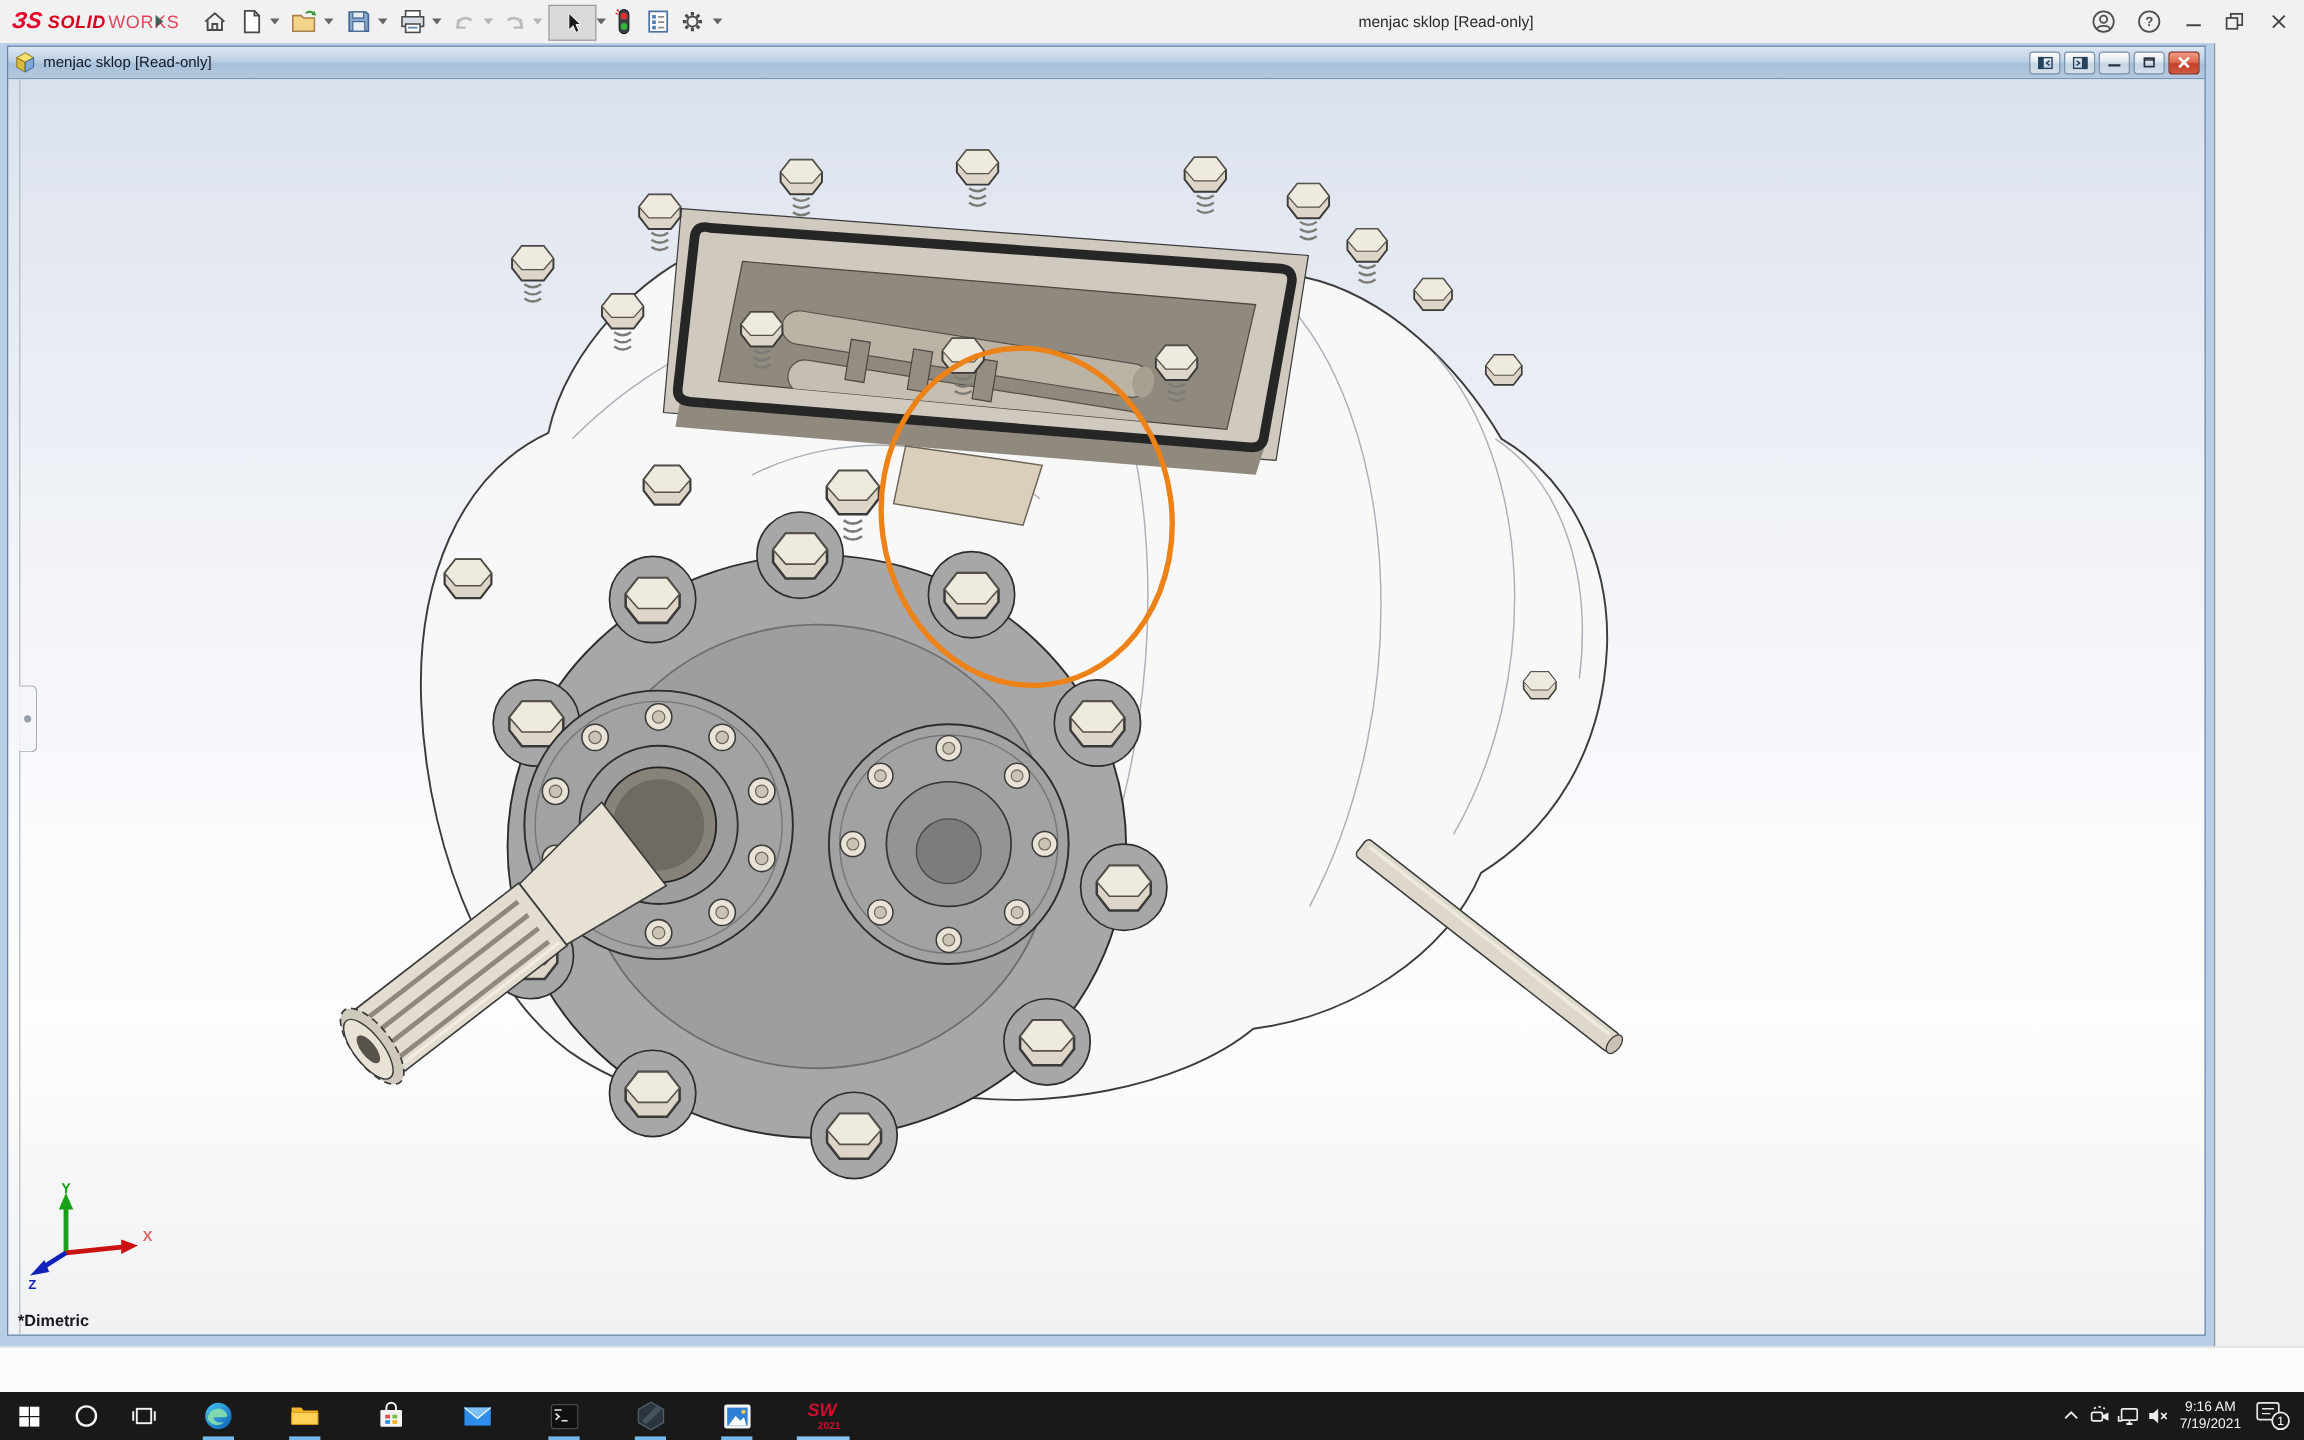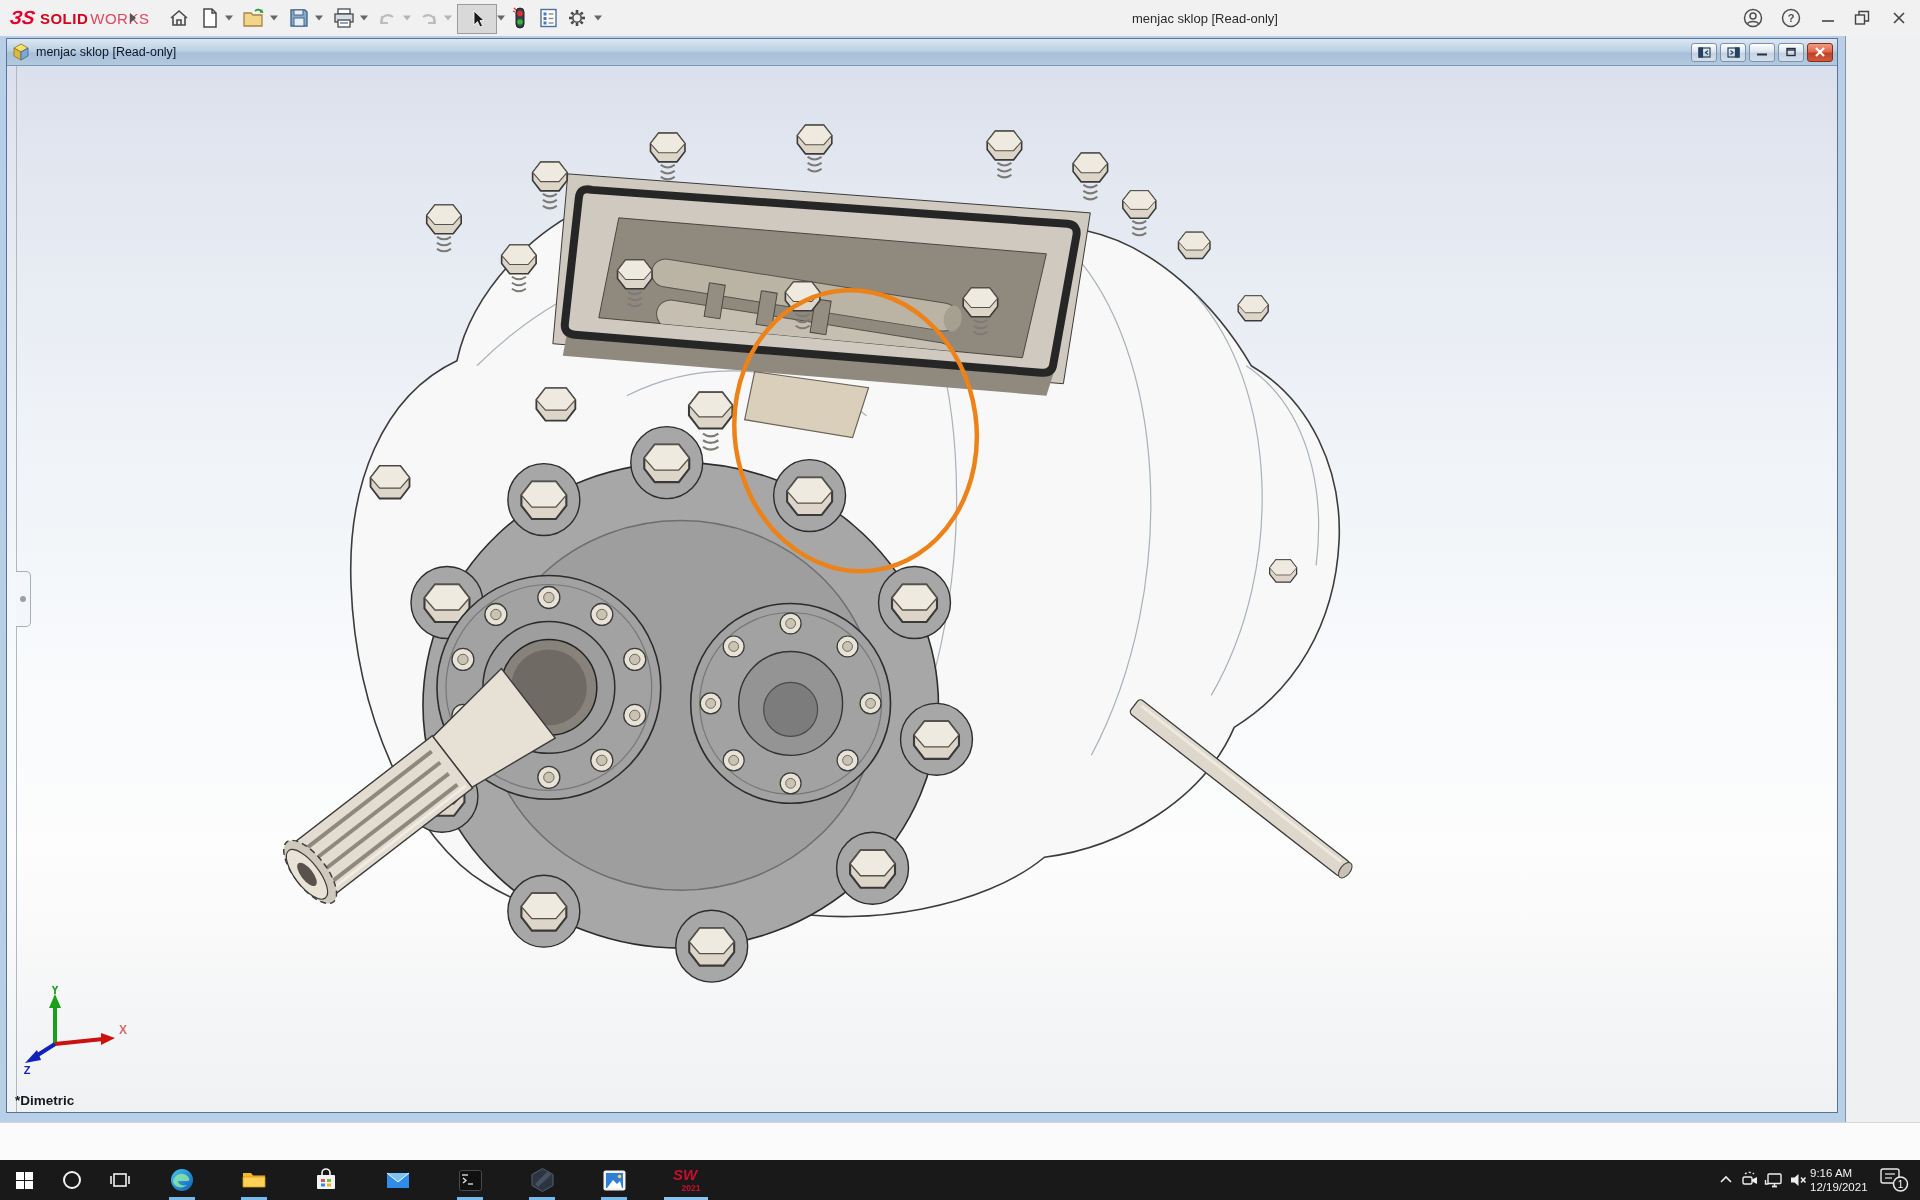--- a/index.html
+++ b/index.html
@@ -1,21 +1,21 @@
 <!DOCTYPE html>
 <html><head>
 <meta charset="utf-8">
 <style>
   html,body{margin:0;padding:0;width:1920px;height:1200px;overflow:hidden;
     font-family:"Liberation Sans","DejaVu Sans",sans-serif;background:#f0f0f0;}
   
   #titlebar{position:absolute;left:0;top:0;width:1920px;height:36px;background:#f1f1f1;border-bottom:1px solid #dcdcdc;}
   .brand{position:absolute;left:10px;top:0;height:36px;display:flex;align-items:center;gap:2px;}
   .ds{font-style:italic;font-weight:bold;font-size:19px;color:#e4002b;transform:skewX(-8deg);}
-  .sw-bold{font-weight:bold;font-size:15px;color:#d6001c;letter-spacing:.5px;margin-left:3px;}
+  .sw-bold{font-weight:bold;font-size:15px;color:#d6001c;letter-spacing:.5px;margin-left:3px;font-style:italic;}
   .sw-light{font-weight:400;font-size:15px;color:#e0475e;letter-spacing:.5px;}
   .tbi{position:absolute;top:50%;transform:translate(-50%,-50%);width:26px;height:26px;display:flex;align-items:center;justify-content:center;}
   .caret{position:absolute;top:50%;transform:translate(-50%,-50%);width:0;height:0;border-left:4px solid transparent;border-right:4px solid transparent;border-top:5px solid #666;}
   .selbox{position:absolute;left:457px;top:4px;width:38px;height:28px;background:#d9d9d9;border:1px solid #9b9b9b;display:flex;align-items:center;justify-content:center;}
   #apptitle{position:absolute;left:1205px;top:50%;transform:translate(-50%,-50%);font-size:13px;color:#2a2a2a;white-space:nowrap;}
   
   #mdi{position:absolute;left:0;top:36px;width:1845px;height:1086px;background:#b9cfe8;padding:2px 7px 9px 6px;box-sizing:border-box;}
   #docwin{width:100%;height:100%;border:1px solid #54749a;display:flex;flex-direction:column;box-sizing:border-box;}
   #docbar{height:26px;background:linear-gradient(180deg,#dce7f2 0%,#bcd0e4 45%,#a7c0d9 55%,#b3c9de 100%);display:flex;align-items:center;padding-left:5px;border-bottom:1px solid #7e97b2;}
   #doctitle{font-size:12.5px;color:#0d1624;margin-left:6px;}
@@ -34,21 +34,21 @@
   
   #taskbar{position:absolute;left:0;top:1160px;width:1920px;height:40px;background:#191919;display:flex;align-items:stretch;}
   .tb-slot{width:48px;height:40px;display:flex;align-items:center;justify-content:center;position:relative;}
   #searchbox{width:345px;height:40px;background:#f2f2f2;display:flex;align-items:center;box-sizing:border-box;border:1px solid #dadada;}
   #searchbox .ph{font-size:15px;color:#2b2b2b;margin-left:13px;}
   .runbar{position:absolute;bottom:0;left:50%;transform:translateX(-50%);width:26px;height:3px;background:#76b9ed;}
   .runbar.active{width:44px;background:#8ac4f2;}
   #apps{display:flex;gap:24px;}
   #tray{margin-left:auto;display:flex;align-items:center;padding-right:6px;}
   .tray-i{width:24px;height:40px;display:flex;align-items:center;justify-content:center;}
-  #clock{width:64px;text-align:left;color:#f2f2f2;font-size:11.5px;line-height:14px;}
+  #clock{width:64px;text-align:center;color:#f2f2f2;font-size:11.5px;line-height:14px;}
   #actioncenter{width:40px;height:40px;display:flex;align-items:center;justify-content:center;position:relative;}
   .swtxt{font-weight:bold;font-style:italic;fill:#c8102e;}
 </style>
 </head>
 <body>
 
 <div id="titlebar">
   <div class="brand">
     <span class="ds">ЗS</span>
     <span class="sw-bold">SOLID</span>
@@ -572,21 +572,21 @@
     </div>
     <div class="tray-i">
       <svg width="20" height="20" viewBox="0 0 20 20">
           <polygon points="3,7.5 6.5,7.5 10.5,4 10.5,16 6.5,12.5 3,12.5" fill="#eee"></polygon>
           <line x1="13" y1="7.5" x2="17.5" y2="12.5" stroke="#eee" stroke-width="1.5"></line>
           <line x1="17.5" y1="7.5" x2="13" y2="12.5" stroke="#eee" stroke-width="1.5"></line>
         </svg>
     </div>
     <div id="clock">
       <div>9:16 AM</div>
-      <div>12/19/2021</div>
+      <div>7/19/2021</div>
     </div>
     <div id="actioncenter">
       <svg width="30" height="26" viewBox="0 0 30 26">
         <rect x="2" y="2" width="18" height="14" rx="2" fill="#191919" stroke="#e8e8e8" stroke-width="1.4"></rect>
         <line x1="6" y1="7" x2="16" y2="7" stroke="#e8e8e8" stroke-width="1.2"></line>
         <line x1="6" y1="11" x2="13" y2="11" stroke="#e8e8e8" stroke-width="1.2"></line>
         <circle cx="21.5" cy="17" r="7" fill="#191919" stroke="#e8e8e8" stroke-width="1.5"></circle>
         <text x="21.5" y="20.5" text-anchor="middle" font-size="10" fill="#fff">1</text>
       </svg>
     </div>

